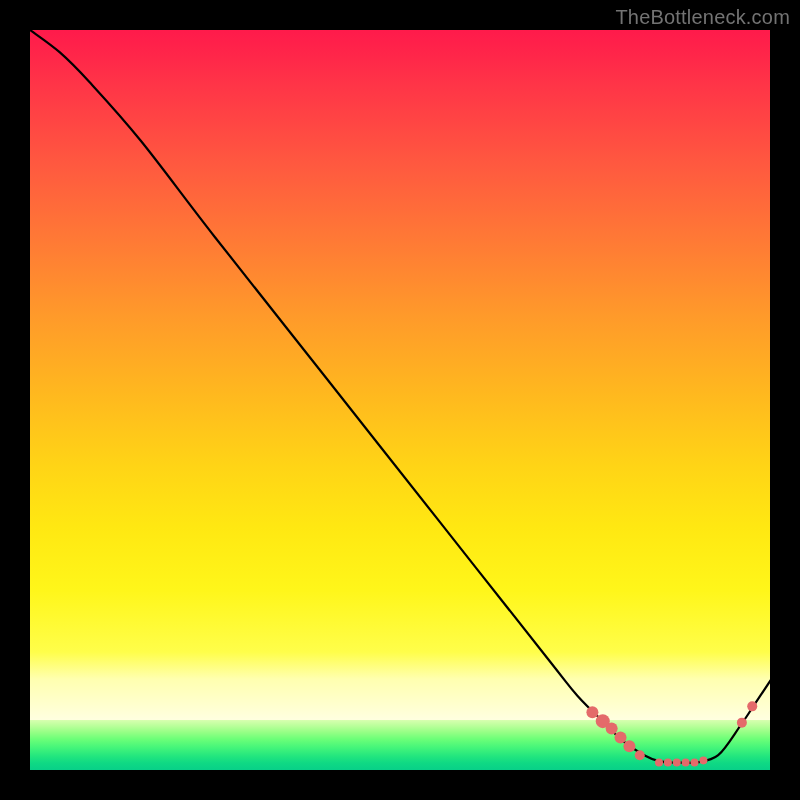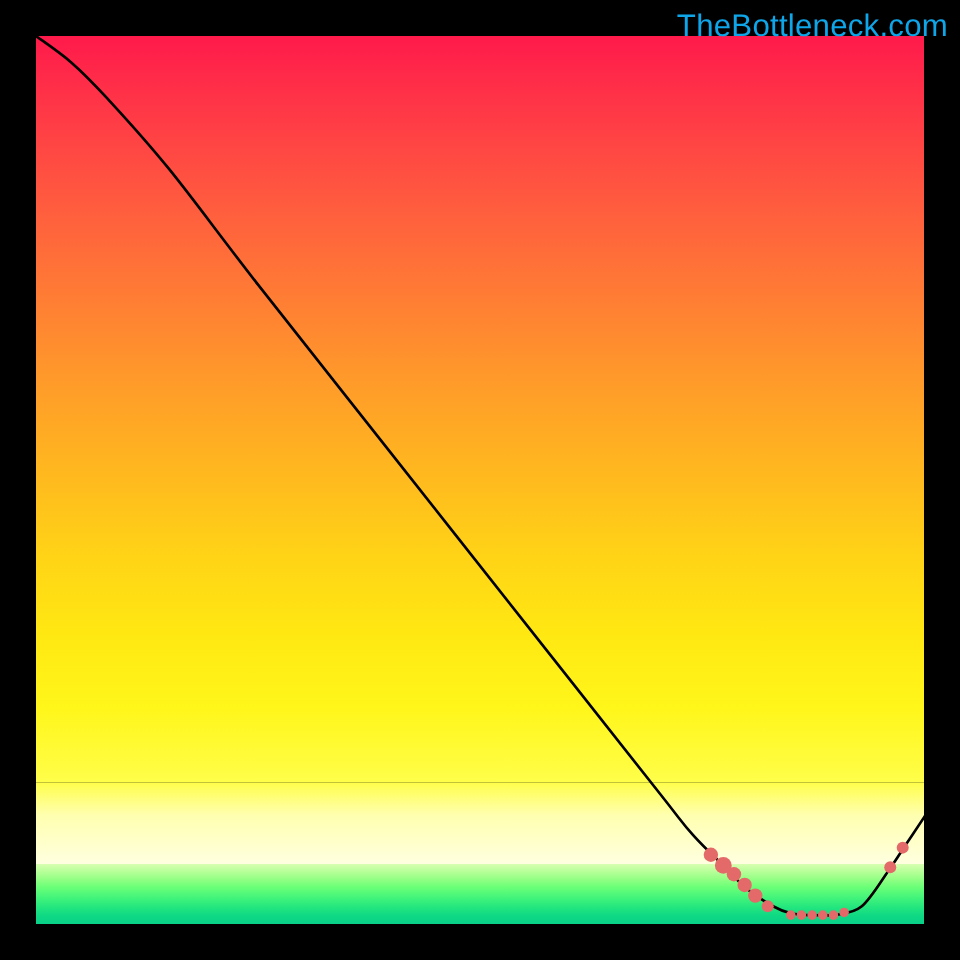--- a/index.html
+++ b/index.html
@@ -14,22 +14,22 @@
   .frame {
     position: relative;
     width: 800px;
     height: 800px;
     background: #000;
   }
   .watermark {
     position: absolute;
     top: 6px;
     right: 10px;
-    color: #0ea5e9;
-    font-size: 26px;
+    color: #737373;
+    font-size: 20px;
     font-weight: 400;
     letter-spacing: 0.2px;
     z-index: 50;
   }
   .plot-area {
     position: absolute;
     left: 30px;
     top: 30px;
     width: 740px;
     height: 740px;

